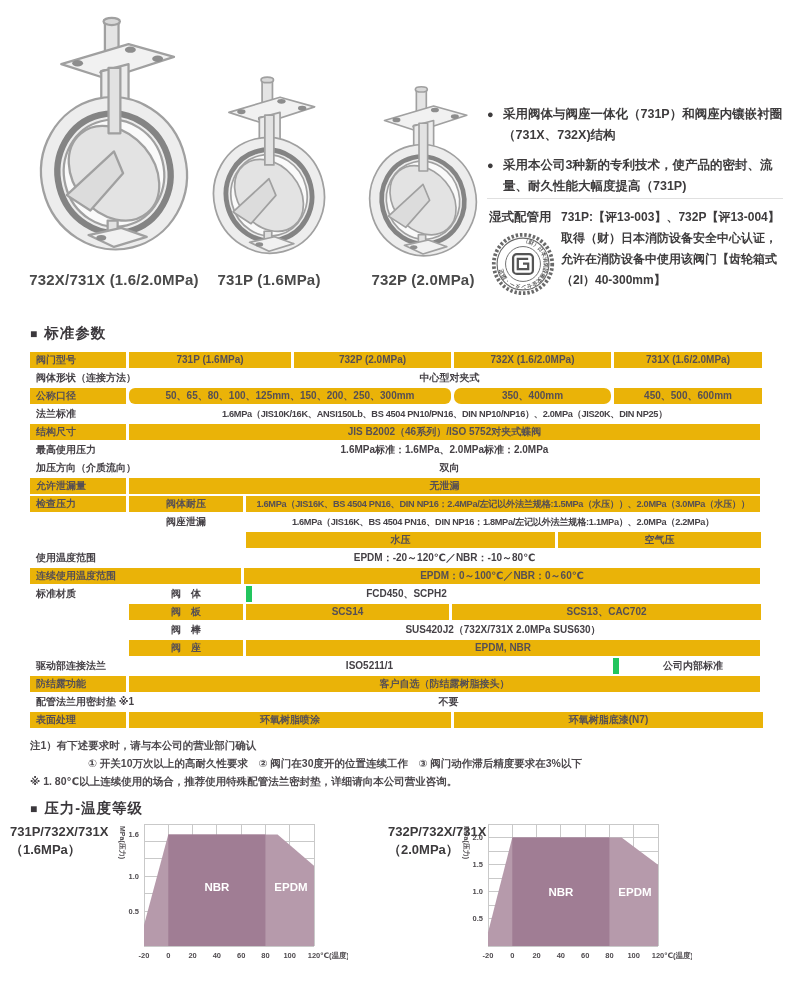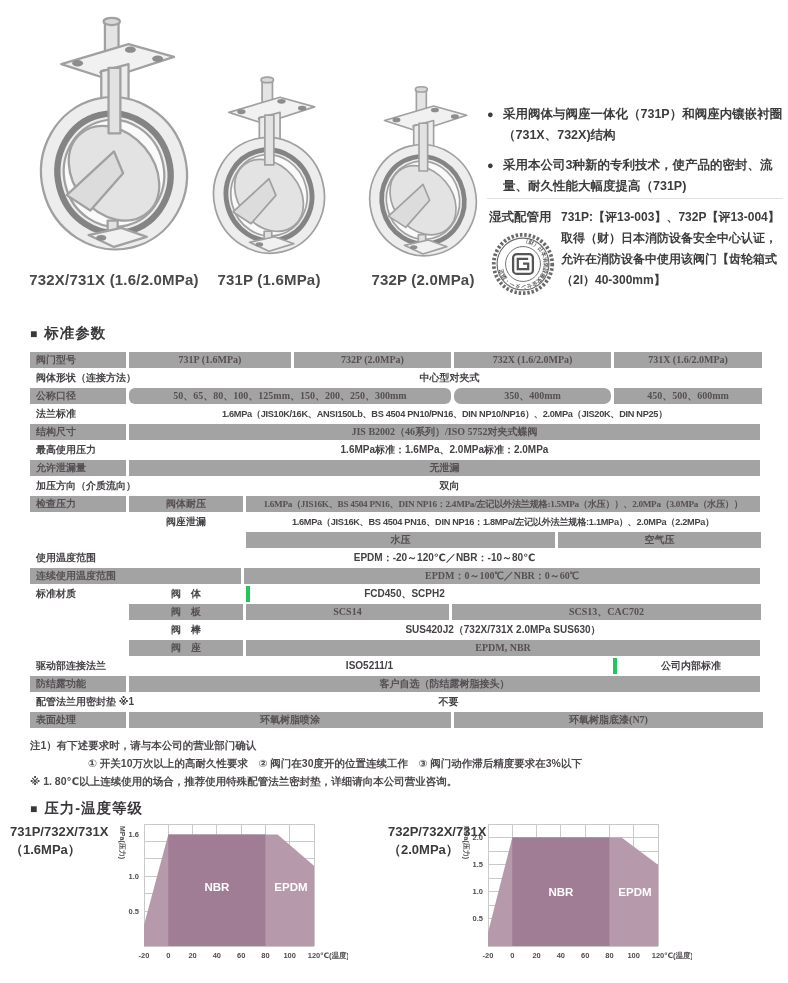--- a/index.html
+++ b/index.html
@@ -22,25 +22,25 @@
   
   .sec{position:absolute;left:30px;margin:0;font-size:14.5px;font-weight:bold;color:#3b383c;letter-spacing:1px;}
   .sec .sq{margin-right:6px;font-size:12px;}
 
   
   #spec-table{position:absolute;left:30px;top:352px;width:730px;}
   .srow{display:flex;gap:3px;height:16px;margin-bottom:2px;font-size:10px;font-weight:bold;line-height:16px;}
   .srow.w{color:#454146;}
   .cell{flex:0 0 auto;}
   .cell.fill{flex:1 1 0;}
-  .cell.pbg{background:#a3a3a3;color:#564f54;font-family:Liberation Serif, serif;}
+  .cell.pbg{background:#eab308;color:#564f54;}
   .cell.lab{text-align:left;padding-left:6px;white-space:nowrap;}
   .cell.sub,.cell.val{text-align:center;white-space:nowrap;overflow:visible;}
   .cell.small{font-size:9.2px;letter-spacing:-0.3px;}
-  .cell.dv{border-left:4px solid #22c55e;}
+  .cell.dv{border-left:6px solid #22c55e;}
 
   
   .notes{position:absolute;left:30px;top:736px;width:740px;font-size:10.5px;color:#4c484c;line-height:18px;font-weight:bold;}
   .notes .indent{padding-left:58px;}
 
   
   .chart-title{position:absolute;font-size:13px;font-weight:bold;color:#3c3a3c;line-height:18px;}
   .chart-svg{position:absolute;}
 </style>
 </head>
@@ -144,27 +144,27 @@
         <div class="cell val fill small">1.6MPa（JIS10K/16K、ANSI150Lb、BS 4504 PN10/PN16、DIN NP10/NP16）、2.0MPa（JIS20K、DIN NP25）</div>
       </div>
       <div class="srow p">
         <div class="cell lab pbg" style="flex: 0 0 90px;">结构尺寸</div>
         <div class="cell val fill pbg">JIS B2002（46系列）/ISO 5752对夹式蝶阀</div>
       </div>
       <div class="srow w">
         <div class="cell lab" style="flex: 0 0 90px;">最高使用压力</div>
         <div class="cell val fill">1.6MPa标准：1.6MPa、2.0MPa标准：2.0MPa</div>
       </div>
+      <div class="srow w">
+        <div class="cell lab" style="flex: 0 0 90px;">加压方向（介质流向）</div>
+        <div class="cell val fill">双向</div>
+      </div>
       <div class="srow p">
         <div class="cell lab pbg" style="flex: 0 0 90px;">允许泄漏量</div>
         <div class="cell val fill pbg">无泄漏</div>
-      </div>
-      <div class="srow w">
-        <div class="cell lab" style="flex: 0 0 90px;">加压方向（介质流向）</div>
-        <div class="cell val fill">双向</div>
       </div>
       <div class="srow p">
         <div class="cell lab pbg" style="flex: 0 0 90px;">检查压力</div>
         <div class="cell sub pbg" style="flex: 0 0 114px;">阀体耐压</div>
         <div class="cell val fill pbg small">1.6MPa（JIS16K、BS 4504 PN16、DIN NP16：2.4MPa/左记以外法兰规格:1.5MPa（水压））、2.0MPa（3.0MPa（水压））</div>
       </div>
       <div class="srow w">
         <div class="cell lab" style="flex: 0 0 90px;"></div>
         <div class="cell sub" style="flex: 0 0 114px;">阀座泄漏</div>
         <div class="cell val fill small">1.6MPa（JIS16K、BS 4504 PN16、DIN NP16：1.8MPa/左记以外法兰规格:1.1MPa）、2.0MPa（2.2MPa）</div>

